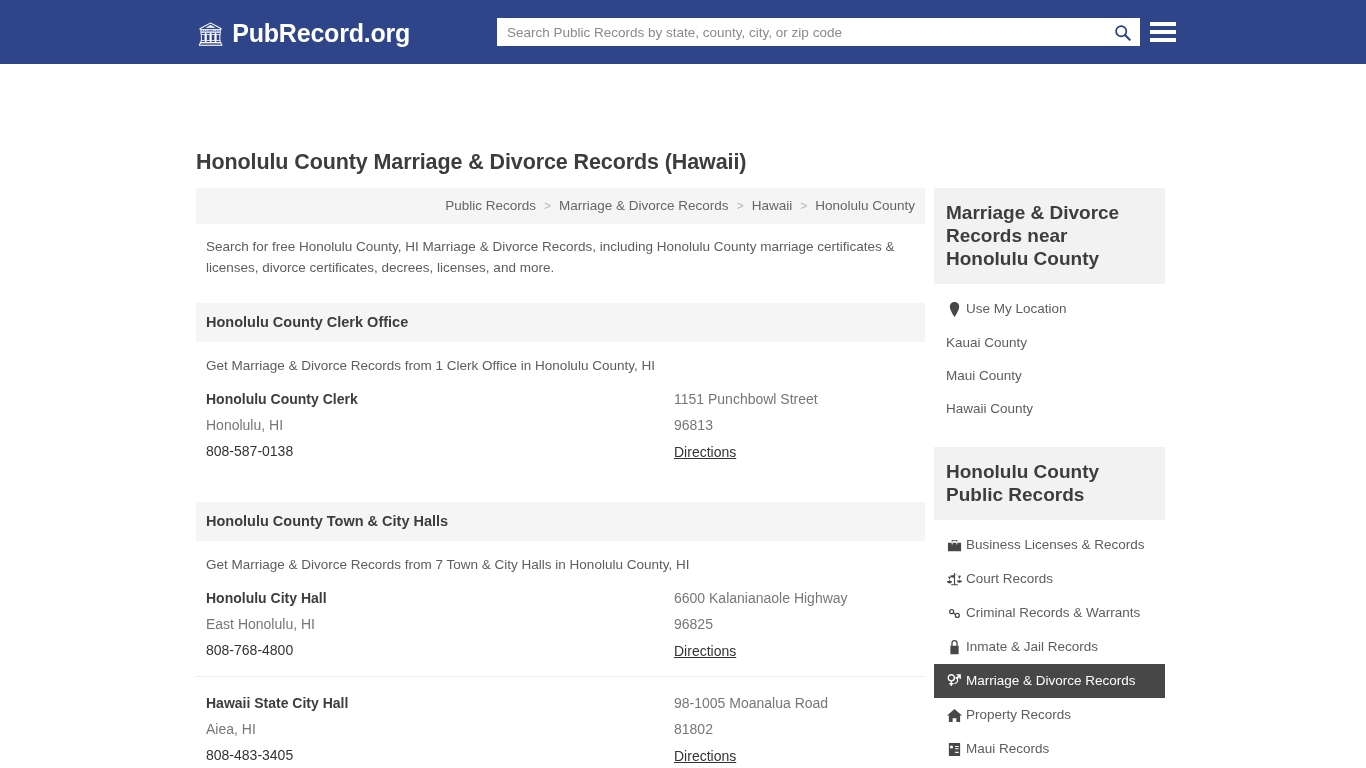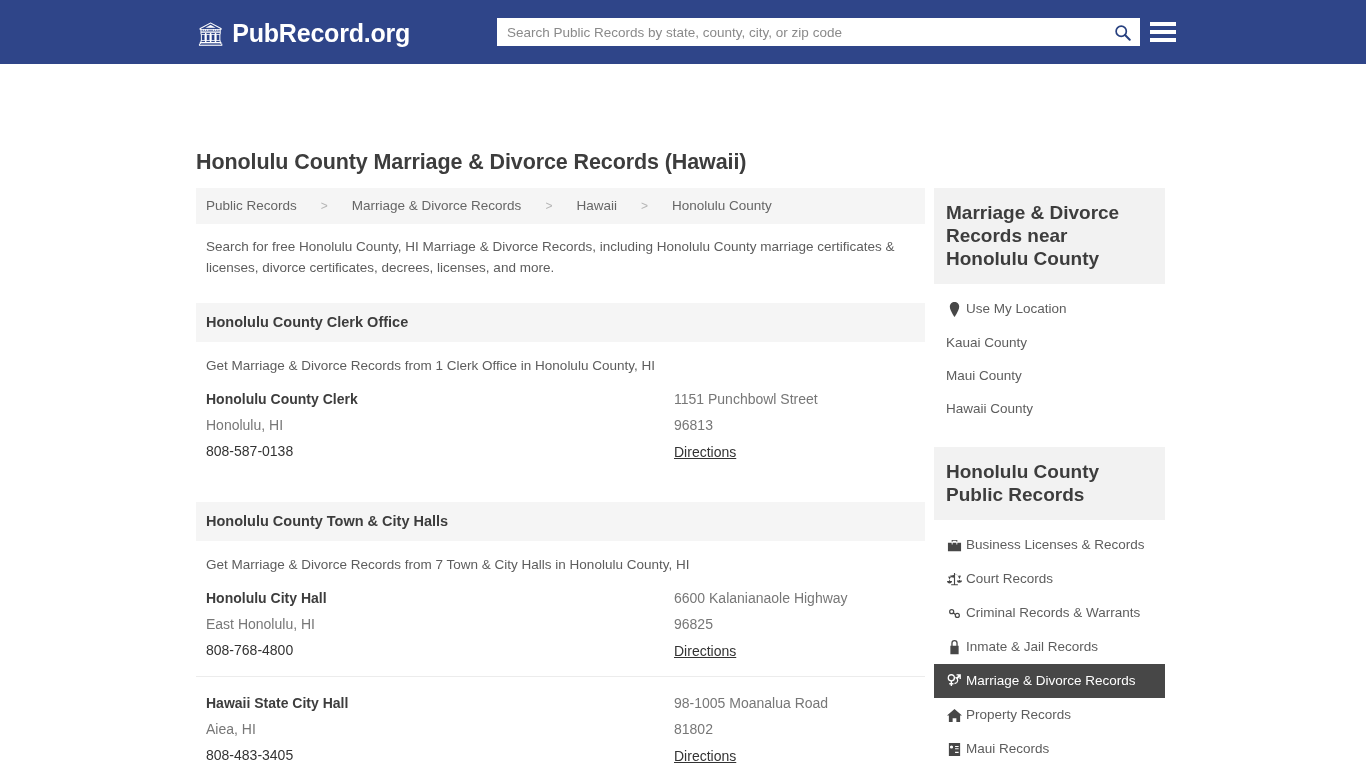--- a/index.html
+++ b/index.html
@@ -128,21 +128,22 @@
 
   
   #breadcrumb {
     background: #f5f5f5;
     padding: 10px 10px 11px 10px;
     font-size: 13.5px;
     color: #666666;
     display: flex;
     align-items: center;
     flex-wrap: wrap;
-    gap: 16px;
+    gap: 0;
+    justify-content: flex-end;
   }
   #breadcrumb a {
     color: #666666;
     text-decoration: none;
   }
   #breadcrumb .sep {
     color: #b5b5b5;
     margin: 0 8px;
     font-size: 12px;
   }

